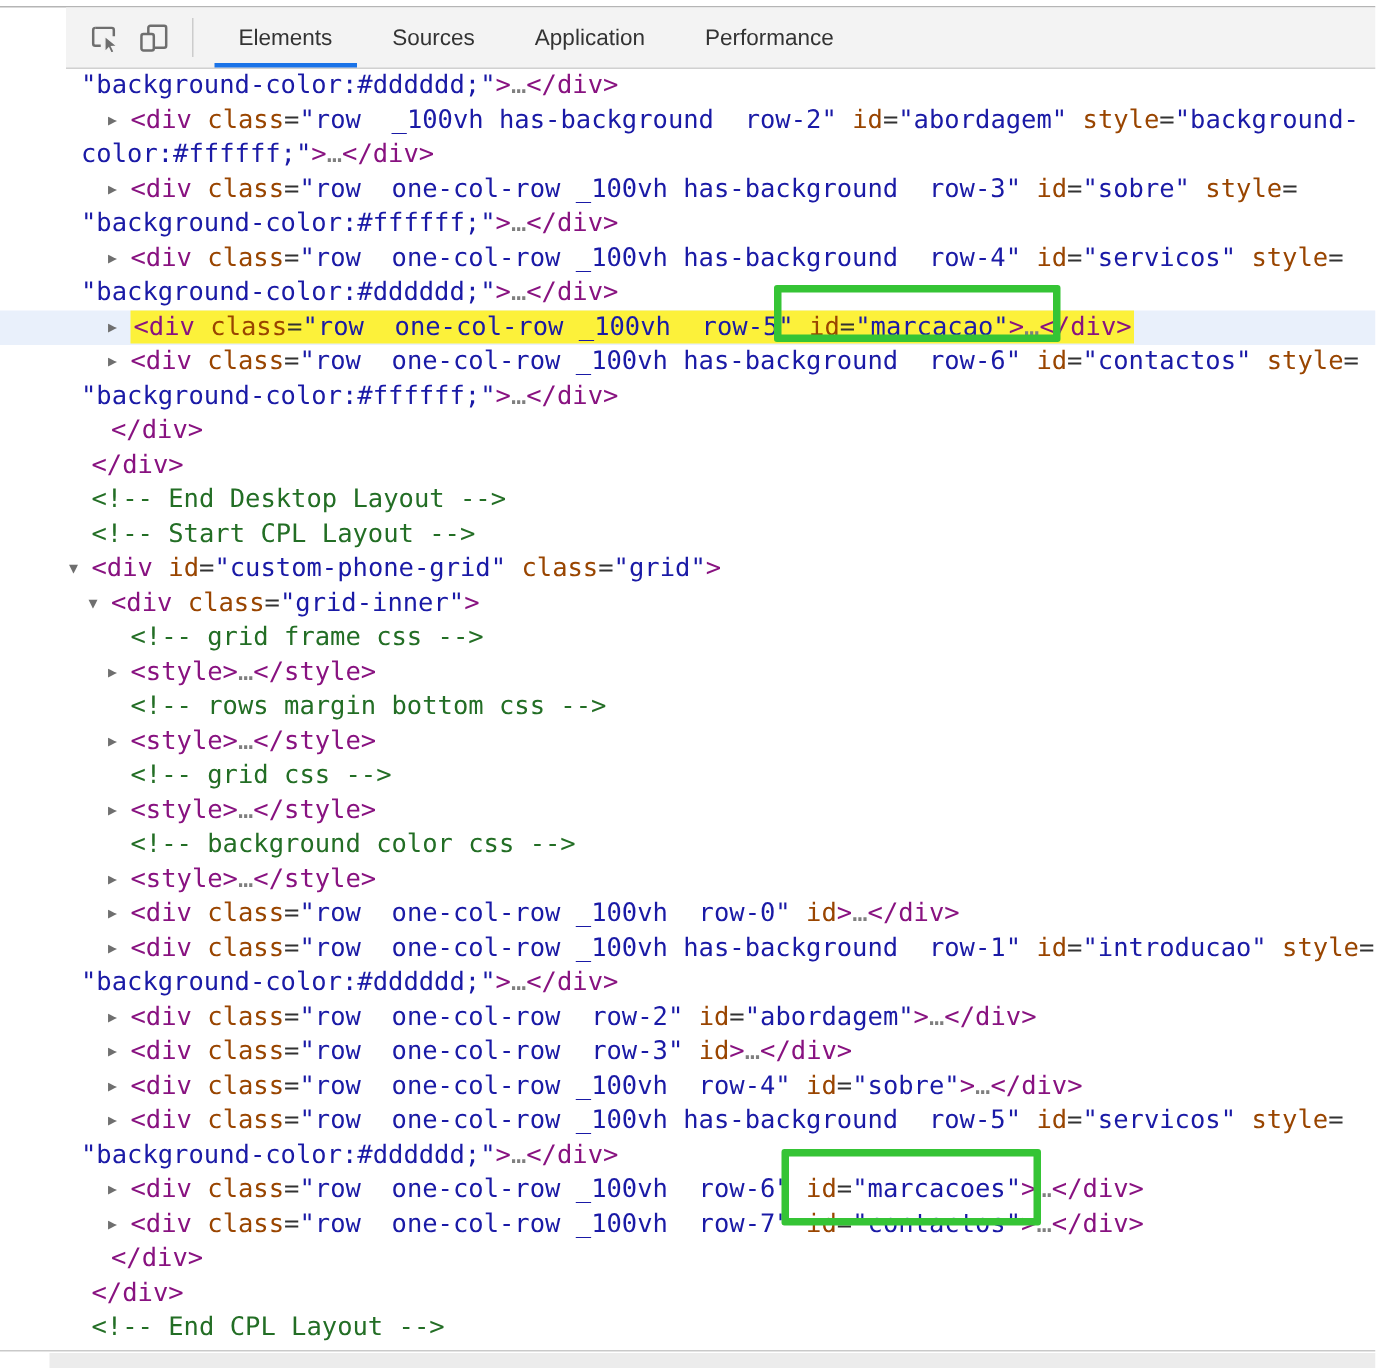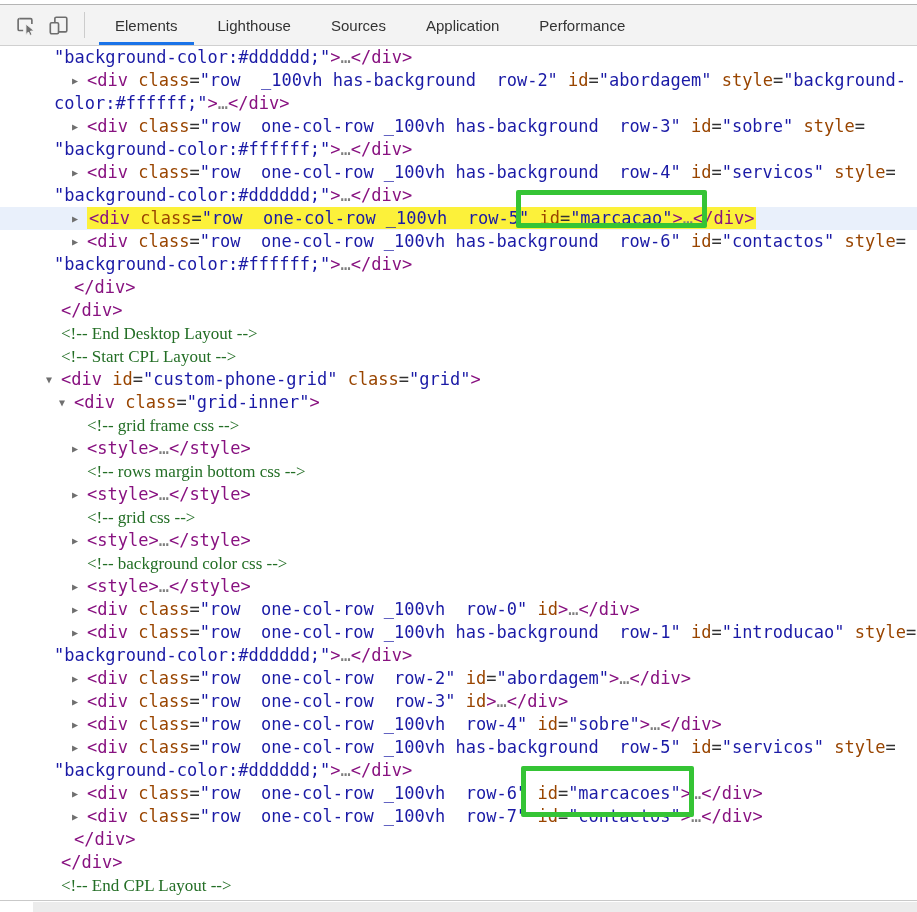--- a/index.html
+++ b/index.html
@@ -5,21 +5,21 @@
   html,body{margin:0;padding:0;}
   body{
     width:917px;height:912px;position:relative;overflow:hidden;background:#fff;
     font-family:"Liberation Sans",sans-serif;
   }
   
   .top-edge{height:4px;background:#fff;border-bottom:1px solid #b5b5b5;}
   
   .toolbar{
     height:40px;background:#f3f3f3;border-bottom:1px solid #d0d0d0;
-    display:flex;align-items:stretch;
+    display:flex;align-items:stretch;margin-left:44px;
   }
   .tool-icons{display:flex;align-items:center;padding-left:8px;}
   .icon-btn{width:30px;height:30px;display:flex;align-items:center;justify-content:center;
     background:none;border:none;padding:0;margin:0 2px;}
   .vdivider{width:1px;background:#ccc;margin:7px 10px 7px 8px;}
   .tab-bar{display:flex;align-items:stretch;}
   .tab{
     display:flex;align-items:center;padding:0 20px;font-size:15px;color:#333;
     background:none;border:none;position:relative;font-family:"Liberation Sans",sans-serif;
   }
@@ -35,21 +35,21 @@
   }
   .line{height:23px;position:relative;}
   .line.selected{background:var(--selbg);}
   .twisty{
     position:absolute;top:0;font-size:10px;line-height:23px;color:#6f6f6f;
   }
   .match{background:var(--match);padding:1px 2px;}
   .tk-tag{color:var(--tag);}
   .tk-attr{color:var(--attr);}
   .tk-val{color:var(--val);}
-  .tk-com{color:var(--com);font-family:Liberation Serif, serif;}
+  .tk-com{color:var(--com);}
   .tk-ell{color:var(--ell);}
   .tk-eq{color:var(--eq);}
   .tk-txt{color:var(--txt);}
   
   .anno{
     position:absolute;border:5px solid var(--anno);background:transparent;
     border-radius:2px;box-sizing:border-box;pointer-events:none;
   }
   
   .hscroll{
@@ -76,21 +76,20 @@
     <button class="icon-btn" title="">
       <svg width="22" height="22" viewBox="0 0 24 24">
         <rect x="7.5" y="3.5" width="13" height="16" rx="1.5" fill="none" stroke="#6e6e6e" stroke-width="1.8"></rect>
         <rect x="2.5" y="9.5" width="9" height="12" rx="1.5" fill="#f3f3f3" stroke="#6e6e6e" stroke-width="1.8"></rect>
       </svg>
     </button>
   </div>
   <div class="vdivider"></div>
   <div class="tab-bar">
       <button class="tab selected">Elements</button>
-      <button class="tab">Lighthouse</button>
       <button class="tab">Sources</button>
       <button class="tab">Application</button>
       <button class="tab">Performance</button>
     </div>
 </div>
 
 <div class="tree"><div class="line" style="padding-left: 54px;"><span class="tk-val">"background-color:#dddddd;"</span><span class="tk-tag">&gt;</span><span class="tk-ell">…</span><span class="tk-tag">&lt;/div&gt;</span></div><div class="line" style="padding-left: 87px;"><span class="twisty" style="left: 72px;">▶</span><span class="tk-tag">&lt;div </span><span class="tk-attr">class</span><span class="tk-eq">=</span><span class="tk-val">"row  _100vh has-background  row-2"</span><span class="tk-txt"> </span><span class="tk-attr">id</span><span class="tk-eq">=</span><span class="tk-val">"abordagem"</span><span class="tk-txt"> </span><span class="tk-attr">style</span><span class="tk-eq">=</span><span class="tk-val">"background-</span></div><div class="line" style="padding-left: 54px;"><span class="tk-val">color:#ffffff;"</span><span class="tk-tag">&gt;</span><span class="tk-ell">…</span><span class="tk-tag">&lt;/div&gt;</span></div><div class="line" style="padding-left: 87px;"><span class="twisty" style="left: 72px;">▶</span><span class="tk-tag">&lt;div </span><span class="tk-attr">class</span><span class="tk-eq">=</span><span class="tk-val">"row  one-col-row _100vh has-background  row-3"</span><span class="tk-txt"> </span><span class="tk-attr">id</span><span class="tk-eq">=</span><span class="tk-val">"sobre"</span><span class="tk-txt"> </span><span class="tk-attr">style</span><span class="tk-eq">=</span></div><div class="line" style="padding-left: 54px;"><span class="tk-val">"background-color:#ffffff;"</span><span class="tk-tag">&gt;</span><span class="tk-ell">…</span><span class="tk-tag">&lt;/div&gt;</span></div><div class="line" style="padding-left: 87px;"><span class="twisty" style="left: 72px;">▶</span><span class="tk-tag">&lt;div </span><span class="tk-attr">class</span><span class="tk-eq">=</span><span class="tk-val">"row  one-col-row _100vh has-background  row-4"</span><span class="tk-txt"> </span><span class="tk-attr">id</span><span class="tk-eq">=</span><span class="tk-val">"servicos"</span><span class="tk-txt"> </span><span class="tk-attr">style</span><span class="tk-eq">=</span></div><div class="line" style="padding-left: 54px;"><span class="tk-val">"background-color:#dddddd;"</span><span class="tk-tag">&gt;</span><span class="tk-ell">…</span><span class="tk-tag">&lt;/div&gt;</span></div><div class="line selected" style="padding-left: 87px;"><span class="twisty" style="left: 72px;">▶</span><span class="match"><span class="tk-tag">&lt;div </span><span class="tk-attr">class</span><span class="tk-eq">=</span><span class="tk-val">"row  one-col-row _100vh  row-5"</span><span class="tk-txt"> </span><span class="tk-attr">id</span><span class="tk-eq">=</span><span class="tk-val">"marcacao"</span><span class="tk-tag">&gt;</span><span class="tk-ell">…</span><span class="tk-tag">&lt;/div&gt;</span></span></div><div class="line" style="padding-left: 87px;"><span class="twisty" style="left: 72px;">▶</span><span class="tk-tag">&lt;div </span><span class="tk-attr">class</span><span class="tk-eq">=</span><span class="tk-val">"row  one-col-row _100vh has-background  row-6"</span><span class="tk-txt"> </span><span class="tk-attr">id</span><span class="tk-eq">=</span><span class="tk-val">"contactos"</span><span class="tk-txt"> </span><span class="tk-attr">style</span><span class="tk-eq">=</span></div><div class="line" style="padding-left: 54px;"><span class="tk-val">"background-color:#ffffff;"</span><span class="tk-tag">&gt;</span><span class="tk-ell">…</span><span class="tk-tag">&lt;/div&gt;</span></div><div class="line" style="padding-left: 74px;"><span class="tk-tag">&lt;/div&gt;</span></div><div class="line" style="padding-left: 61px;"><span class="tk-tag">&lt;/div&gt;</span></div><div class="line" style="padding-left: 61px;"><span class="tk-com">&lt;!-- End Desktop Layout --&gt;</span></div><div class="line" style="padding-left: 61px;"><span class="tk-com">&lt;!-- Start CPL Layout --&gt;</span></div><div class="line" style="padding-left: 61px;"><span class="twisty" style="left: 46px;">▼</span><span class="tk-tag">&lt;div </span><span class="tk-attr">id</span><span class="tk-eq">=</span><span class="tk-val">"custom-phone-grid"</span><span class="tk-txt"> </span><span class="tk-attr">class</span><span class="tk-eq">=</span><span class="tk-val">"grid"</span><span class="tk-tag">&gt;</span></div><div class="line" style="padding-left: 74px;"><span class="twisty" style="left: 59px;">▼</span><span class="tk-tag">&lt;div </span><span class="tk-attr">class</span><span class="tk-eq">=</span><span class="tk-val">"grid-inner"</span><span class="tk-tag">&gt;</span></div><div class="line" style="padding-left: 87px;"><span class="tk-com">&lt;!-- grid frame css --&gt;</span></div><div class="line" style="padding-left: 87px;"><span class="twisty" style="left: 72px;">▶</span><span class="tk-tag">&lt;style&gt;</span><span class="tk-ell">…</span><span class="tk-tag">&lt;/style&gt;</span></div><div class="line" style="padding-left: 87px;"><span class="tk-com">&lt;!-- rows margin bottom css --&gt;</span></div><div class="line" style="padding-left: 87px;"><span class="twisty" style="left: 72px;">▶</span><span class="tk-tag">&lt;style&gt;</span><span class="tk-ell">…</span><span class="tk-tag">&lt;/style&gt;</span></div><div class="line" style="padding-left: 87px;"><span class="tk-com">&lt;!-- grid css --&gt;</span></div><div class="line" style="padding-left: 87px;"><span class="twisty" style="left: 72px;">▶</span><span class="tk-tag">&lt;style&gt;</span><span class="tk-ell">…</span><span class="tk-tag">&lt;/style&gt;</span></div><div class="line" style="padding-left: 87px;"><span class="tk-com">&lt;!-- background color css --&gt;</span></div><div class="line" style="padding-left: 87px;"><span class="twisty" style="left: 72px;">▶</span><span class="tk-tag">&lt;style&gt;</span><span class="tk-ell">…</span><span class="tk-tag">&lt;/style&gt;</span></div><div class="line" style="padding-left: 87px;"><span class="twisty" style="left: 72px;">▶</span><span class="tk-tag">&lt;div </span><span class="tk-attr">class</span><span class="tk-eq">=</span><span class="tk-val">"row  one-col-row _100vh  row-0"</span><span class="tk-txt"> </span><span class="tk-attr">id</span><span class="tk-tag">&gt;</span><span class="tk-ell">…</span><span class="tk-tag">&lt;/div&gt;</span></div><div class="line" style="padding-left: 87px;"><span class="twisty" style="left: 72px;">▶</span><span class="tk-tag">&lt;div </span><span class="tk-attr">class</span><span class="tk-eq">=</span><span class="tk-val">"row  one-col-row _100vh has-background  row-1"</span><span class="tk-txt"> </span><span class="tk-attr">id</span><span class="tk-eq">=</span><span class="tk-val">"introducao"</span><span class="tk-txt"> </span><span class="tk-attr">style</span><span class="tk-eq">=</span></div><div class="line" style="padding-left: 54px;"><span class="tk-val">"background-color:#dddddd;"</span><span class="tk-tag">&gt;</span><span class="tk-ell">…</span><span class="tk-tag">&lt;/div&gt;</span></div><div class="line" style="padding-left: 87px;"><span class="twisty" style="left: 72px;">▶</span><span class="tk-tag">&lt;div </span><span class="tk-attr">class</span><span class="tk-eq">=</span><span class="tk-val">"row  one-col-row  row-2"</span><span class="tk-txt"> </span><span class="tk-attr">id</span><span class="tk-eq">=</span><span class="tk-val">"abordagem"</span><span class="tk-tag">&gt;</span><span class="tk-ell">…</span><span class="tk-tag">&lt;/div&gt;</span></div><div class="line" style="padding-left: 87px;"><span class="twisty" style="left: 72px;">▶</span><span class="tk-tag">&lt;div </span><span class="tk-attr">class</span><span class="tk-eq">=</span><span class="tk-val">"row  one-col-row  row-3"</span><span class="tk-txt"> </span><span class="tk-attr">id</span><span class="tk-tag">&gt;</span><span class="tk-ell">…</span><span class="tk-tag">&lt;/div&gt;</span></div><div class="line" style="padding-left: 87px;"><span class="twisty" style="left: 72px;">▶</span><span class="tk-tag">&lt;div </span><span class="tk-attr">class</span><span class="tk-eq">=</span><span class="tk-val">"row  one-col-row _100vh  row-4"</span><span class="tk-txt"> </span><span class="tk-attr">id</span><span class="tk-eq">=</span><span class="tk-val">"sobre"</span><span class="tk-tag">&gt;</span><span class="tk-ell">…</span><span class="tk-tag">&lt;/div&gt;</span></div><div class="line" style="padding-left: 87px;"><span class="twisty" style="left: 72px;">▶</span><span class="tk-tag">&lt;div </span><span class="tk-attr">class</span><span class="tk-eq">=</span><span class="tk-val">"row  one-col-row _100vh has-background  row-5"</span><span class="tk-txt"> </span><span class="tk-attr">id</span><span class="tk-eq">=</span><span class="tk-val">"servicos"</span><span class="tk-txt"> </span><span class="tk-attr">style</span><span class="tk-eq">=</span></div><div class="line" style="padding-left: 54px;"><span class="tk-val">"background-color:#dddddd;"</span><span class="tk-tag">&gt;</span><span class="tk-ell">…</span><span class="tk-tag">&lt;/div&gt;</span></div><div class="line" style="padding-left: 87px;"><span class="twisty" style="left: 72px;">▶</span><span class="tk-tag">&lt;div </span><span class="tk-attr">class</span><span class="tk-eq">=</span><span class="tk-val">"row  one-col-row _100vh  row-6"</span><span class="tk-txt"> </span><span class="tk-attr">id</span><span class="tk-eq">=</span><span class="tk-val">"marcacoes"</span><span class="tk-tag">&gt;</span><span class="tk-ell">…</span><span class="tk-tag">&lt;/div&gt;</span></div><div class="line" style="padding-left: 87px;"><span class="twisty" style="left: 72px;">▶</span><span class="tk-tag">&lt;div </span><span class="tk-attr">class</span><span class="tk-eq">=</span><span class="tk-val">"row  one-col-row _100vh  row-7"</span><span class="tk-txt"> </span><span class="tk-attr">id</span><span class="tk-eq">=</span><span class="tk-val">"contactos"</span><span class="tk-tag">&gt;</span><span class="tk-ell">…</span><span class="tk-tag">&lt;/div&gt;</span></div><div class="line" style="padding-left: 74px;"><span class="tk-tag">&lt;/div&gt;</span></div><div class="line" style="padding-left: 61px;"><span class="tk-tag">&lt;/div&gt;</span></div><div class="line" style="padding-left: 61px;"><span class="tk-com">&lt;!-- End CPL Layout --&gt;</span></div></div>
 
 <div class="hscroll">
   <div class="track"></div>

